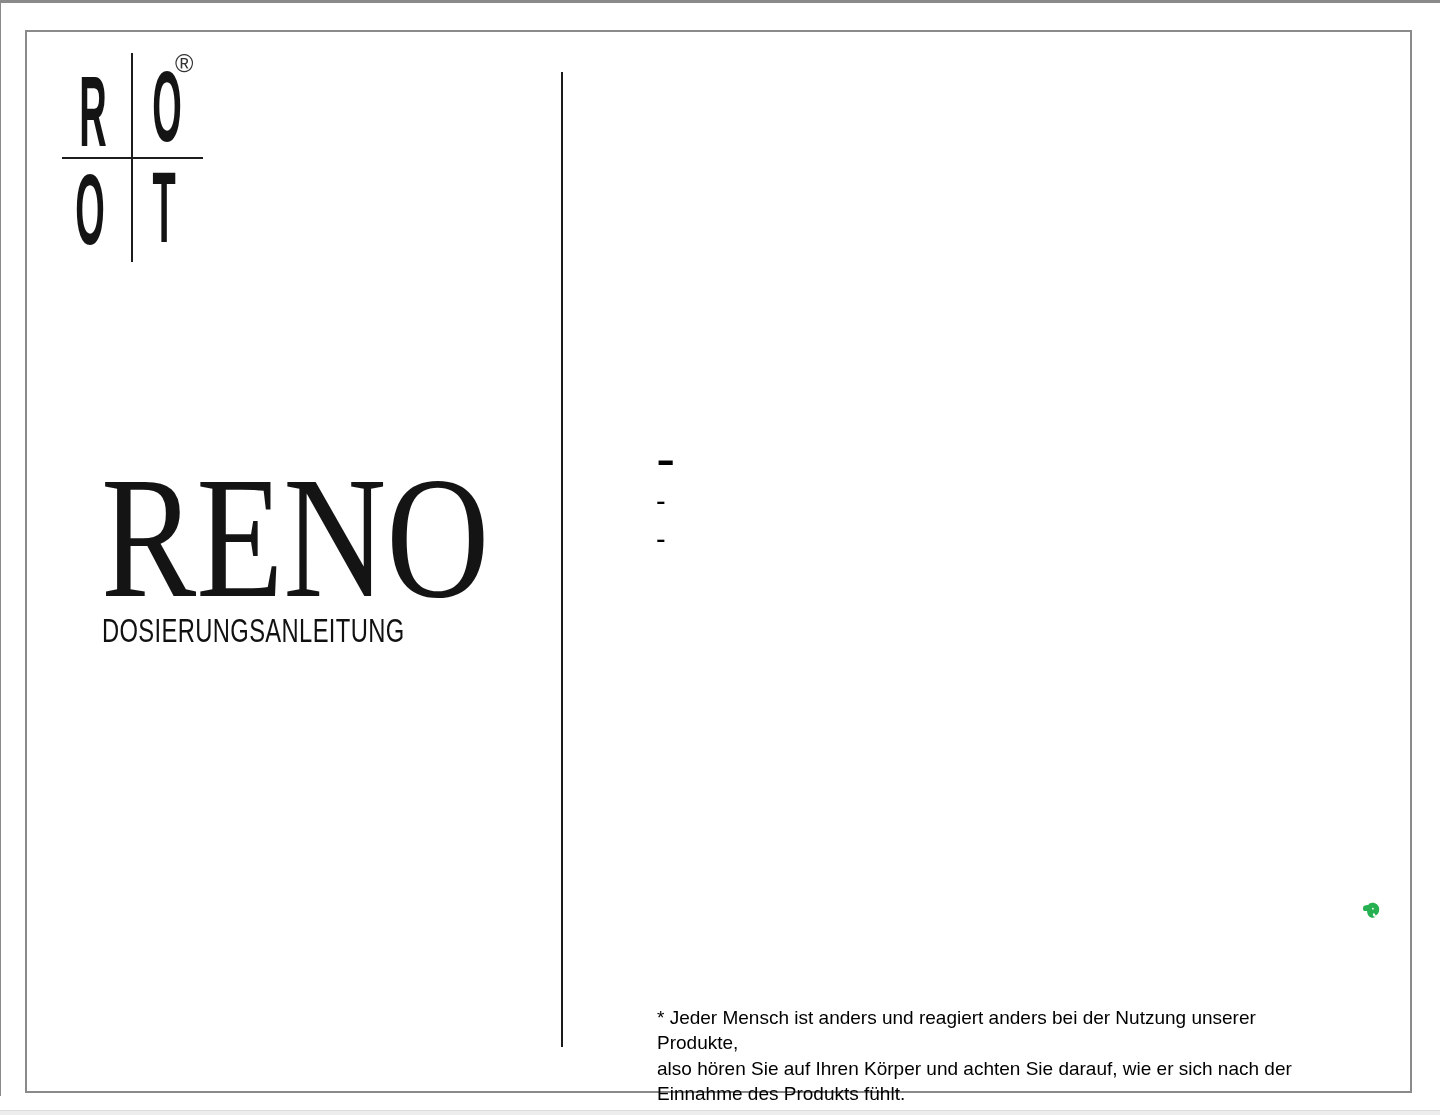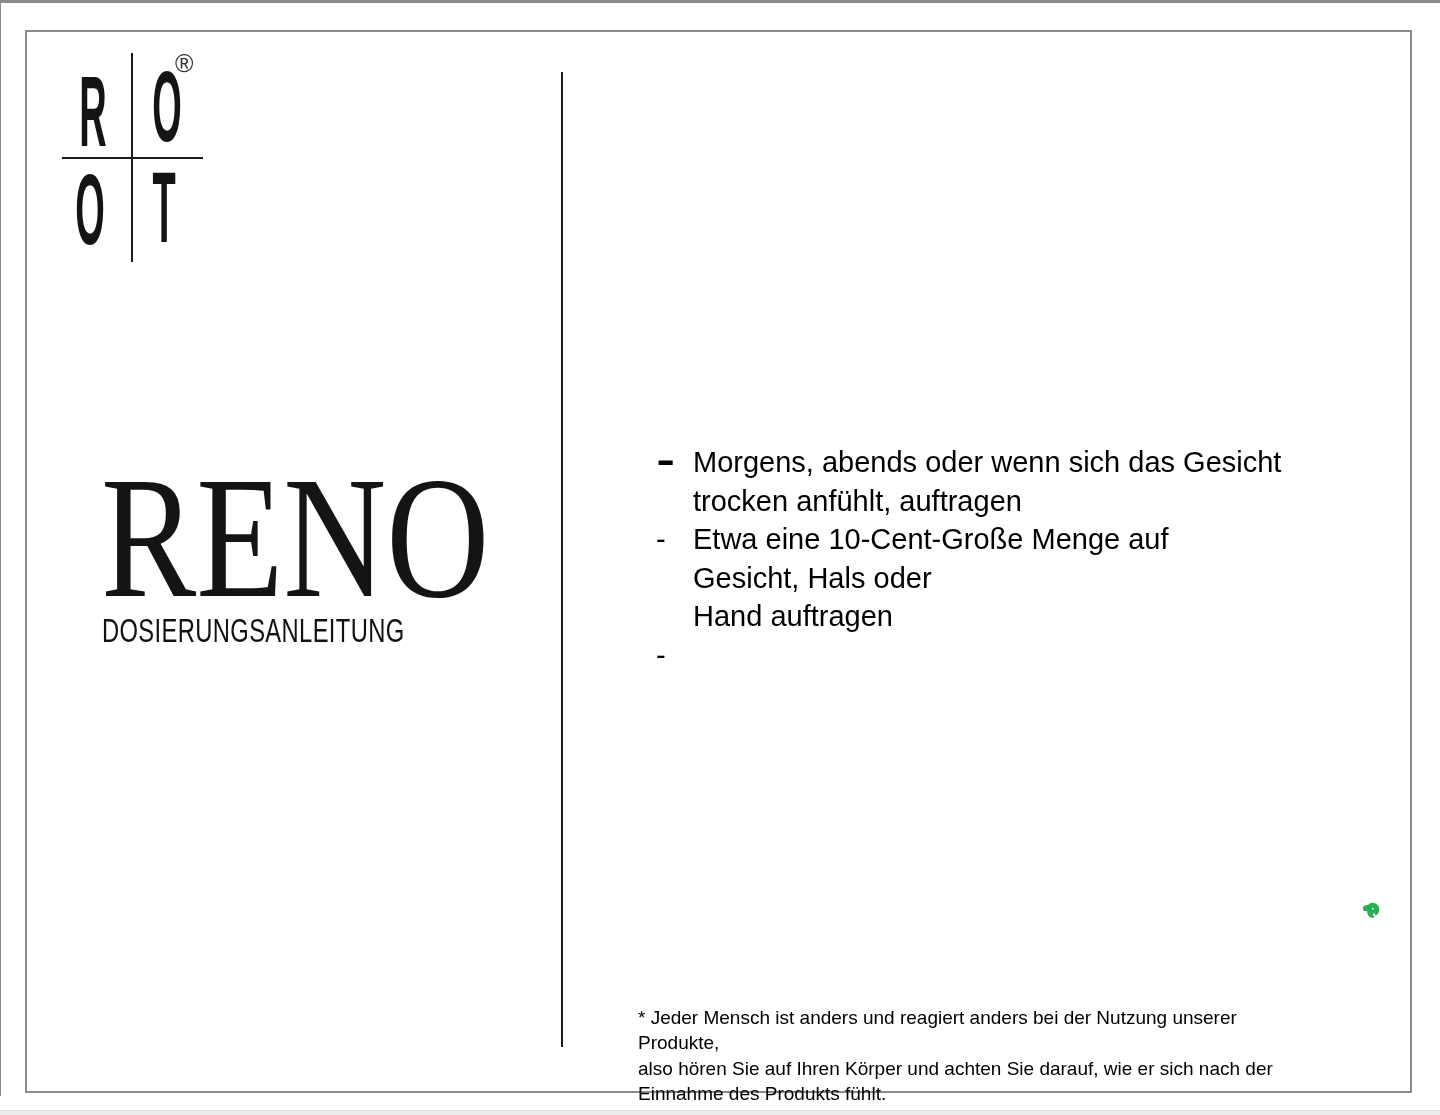--- a/index.html
+++ b/index.html
@@ -69,21 +69,21 @@
   .bullet { display: flex; align-items: flex-start; }
   .bullet-marker { flex: 0 0 37px; width: 37px; }
   .bullet:first-child .bullet-marker {
     font-size: 58px; line-height: 38.5px; font-weight: 400;
     position: relative; top: -4px;
   }
   .bullet-text { white-space: pre-line; }
 
   
   .footnote {
-    position: absolute; left: 638px; top: 1005px; width: 660px;
+    position: absolute; left: 657px; top: 1005px; width: 660px;
     font-size: 19px; line-height: 25.4px;
     white-space: pre-line;
     color: #000;
   }
 
   
   .ev-icon { position: absolute; left: 1361px; top: 901px; width: 21px; height: 21px; }
 </style>
 </head>
 <body>
@@ -105,28 +105,23 @@
 </div>
 
 <div class="product-title">RENO</div>
 <div class="product-subtitle">DOSIERUNGSANLEITUNG</div>
 
 <div class="divider"></div>
 
 <ul class="bullets">
   <li class="bullet">
     <span class="bullet-marker">-</span>
-    <span class="bullet-text">Morgens, abends oder wenn sich das Gesicht
-trocken anfühlt, auftragen</span>
   </li>
   <li class="bullet">
     <span class="bullet-marker">-</span>
-    <span class="bullet-text">Etwa eine 10-Cent-Große Menge auf
-Gesicht, Hals oder
-Hand auftragen</span>
   </li>
   <li class="bullet">
     <span class="bullet-marker">-</span>
   </li>
 </ul>
 
 <div class="footnote">* Jeder Mensch ist anders und reagiert anders bei der Nutzung unserer Produkte,
 also hören Sie auf Ihren Körper und achten Sie darauf, wie er sich nach der
 Einnahme des Produkts fühlt.</div>
 

